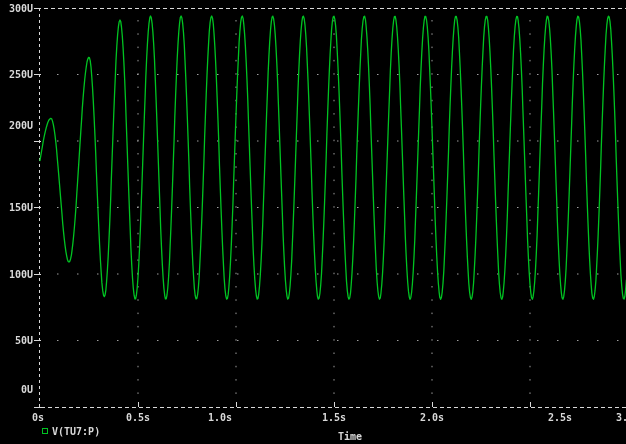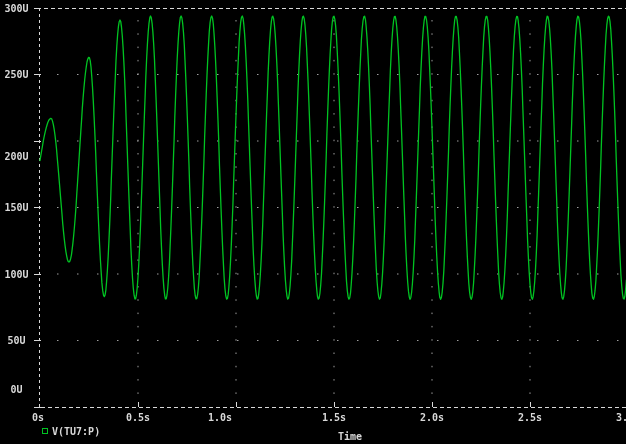--- a/index.html
+++ b/index.html
@@ -5,21 +5,21 @@
   html,body{margin:0;padding:0;}
   body{
     width:626px;height:444px;overflow:hidden;position:relative;
     background:var(--bg,#000);
     font-family:"DejaVu Sans Mono","Liberation Mono",monospace;
   }
   .lbl{
     position:absolute;color:var(--text,#d8d8d8);
     font-size:10px;font-weight:bold;line-height:11px;white-space:pre;
   }
-  .ylbl{left:0;width:33px;text-align:center;}
+  .ylbl{left:0;width:33px;text-align:right;}
   .xlbl{transform:translateX(-50%);}
   #plot-svg{position:absolute;left:0;top:0;}
   .vgrid,.hgrid{stroke:var(--grid,#9e9e9e);stroke-width:1;}
   .axisline{stroke:var(--axis,#d8d8d8);stroke-width:1;}
   .tick{stroke:var(--axis,#d8d8d8);stroke-width:1;}
   #trace{fill:none;stroke:var(--trace,#00c322);stroke-width:1.3;stroke-linejoin:round;stroke-linecap:round;}
   #legend{position:absolute;left:40px;top:424px;height:14px;}
   #legend-marker{
     position:absolute;left:2px;top:4px;width:4px;height:4px;
     border:1px solid var(--trace,#00c322);background:transparent;
@@ -57,32 +57,32 @@
     <line class="tick" x1="236.5" y1="402" x2="236.5" y2="407"></line>
     <line class="tick" x1="334.5" y1="402" x2="334.5" y2="407"></line>
     <line class="tick" x1="432.5" y1="402" x2="432.5" y2="407"></line>
     <line class="tick" x1="530.5" y1="402" x2="530.5" y2="407"></line>
   </g>
   <polyline id="trace" points="40.0,160.5 40.8,155.7 41.6,151.0 42.4,146.5 43.1,142.1 43.9,137.9 44.7,134.1 45.5,130.6 46.3,127.5 47.1,124.8 47.8,122.5 48.6,120.7 49.4,119.4 50.2,118.7 51.0,118.4 51.8,119.1 52.5,121.1 53.3,124.3 54.1,128.8 54.9,134.5 55.7,141.2 56.5,148.8 57.2,157.2 58.0,166.2 58.8,175.6 59.6,185.3 60.4,195.1 61.2,204.8 62.0,214.3 62.7,223.3 63.5,231.6 64.3,239.2 65.1,245.9 65.9,251.6 66.7,256.1 67.4,259.4 68.2,261.4 69.0,262.0 69.8,261.3 70.6,258.9 71.4,255.1 72.1,249.8 72.9,243.2 73.7,235.3 74.5,226.2 75.3,216.2 76.1,205.3 76.8,193.7 77.6,181.5 78.4,169.1 79.2,156.5 80.0,143.9 80.8,131.6 81.6,119.7 82.3,108.4 83.1,97.9 83.9,88.3 84.7,79.8 85.5,72.5 86.3,66.6 87.0,62.0 87.8,59.0 88.6,57.4 89.4,57.6 90.2,60.7 91.0,66.8 91.7,75.7 92.5,87.3 93.3,101.2 94.1,117.1 94.9,134.5 95.7,153.0 96.4,172.1 97.2,191.3 98.0,210.2 98.8,228.2 99.6,244.9 100.4,259.8 101.2,272.6 101.9,282.9 102.7,290.4 103.5,295.1 104.3,296.6 105.1,294.9 105.9,289.8 106.6,281.5 107.4,270.2 108.2,256.1 109.0,239.6 109.8,221.1 110.6,201.0 111.3,179.9 112.1,158.3 112.9,136.7 113.7,115.5 114.5,95.5 115.3,77.0 116.0,60.5 116.8,46.4 117.6,35.0 118.4,26.7 119.2,21.7 120.0,20.0 120.8,21.8 121.5,27.2 122.3,36.0 123.1,48.0 123.9,62.9 124.7,80.3 125.5,99.8 126.2,120.8 127.0,142.8 127.8,165.2 128.6,187.6 129.4,209.1 130.2,229.4 130.9,247.9 131.7,264.1 132.5,277.7 133.3,288.1 134.1,295.2 134.9,298.8 135.6,298.8 136.4,295.2 137.2,287.9 138.0,277.3 138.8,263.6 139.6,247.2 140.4,228.4 141.1,207.9 141.9,186.0 142.7,163.3 143.5,140.6 144.3,118.2 145.1,96.9 145.8,77.2 146.6,59.5 147.4,44.4 148.2,32.2 149.0,23.3 149.8,17.8 150.5,16.0 151.3,17.8 152.1,23.3 152.9,32.2 153.7,44.5 154.5,59.6 155.2,77.3 156.0,97.1 156.8,118.4 157.6,140.8 158.4,163.6 159.2,186.3 160.0,208.2 160.7,228.8 161.5,247.5 162.3,263.9 163.1,277.6 163.9,288.1 164.7,295.3 165.4,298.9 166.2,298.8 167.0,295.0 167.8,287.7 168.6,277.0 169.4,263.2 170.1,246.6 170.9,227.8 171.7,207.1 172.5,185.2 173.3,162.5 174.1,139.7 174.8,117.3 175.6,96.1 176.4,76.4 177.2,58.8 178.0,43.8 178.8,31.7 179.6,22.9 180.3,17.6 181.1,16.0 181.9,18.0 182.7,23.7 183.5,32.8 184.3,45.1 185.0,60.4 185.8,78.2 186.6,98.1 187.4,119.5 188.2,141.9 189.0,164.8 189.7,187.4 190.5,209.2 191.3,229.8 192.1,248.4 192.9,264.7 193.7,278.2 194.4,288.6 195.2,295.5 196.0,298.9 196.8,298.7 197.6,294.7 198.4,287.2 199.2,276.4 199.9,262.4 200.7,245.7 201.5,226.8 202.3,206.0 203.1,184.0 203.9,161.3 204.6,138.5 205.4,116.3 206.2,95.0 207.0,75.4 207.8,58.0 208.6,43.1 209.3,31.2 210.1,22.6 210.9,17.5 211.7,16.0 212.5,18.2 213.3,24.0 214.0,33.3 214.8,45.8 215.6,61.3 216.4,79.2 217.2,99.2 218.0,120.6 218.8,143.1 219.5,165.9 220.3,188.5 221.1,210.3 221.9,230.7 222.7,249.3 223.5,265.4 224.2,278.8 225.0,289.0 225.8,295.8 226.6,299.0 227.4,298.6 228.2,294.4 228.9,286.8 229.7,275.7 230.5,261.6 231.3,244.9 232.1,225.8 232.9,205.0 233.6,182.9 234.4,160.2 235.2,137.4 236.0,115.2 236.8,94.0 237.6,74.5 238.4,57.2 239.1,42.4 239.9,30.7 240.7,22.2 241.5,17.3 242.3,16.0 243.1,18.4 243.8,24.4 244.6,33.9 245.4,46.6 246.2,62.1 247.0,80.2 247.8,100.2 248.5,121.7 249.3,144.2 250.1,167.0 250.9,189.6 251.7,211.4 252.5,231.7 253.2,250.1 254.0,266.2 254.8,279.4 255.6,289.4 256.4,296.0 257.2,299.1 258.0,298.4 258.7,294.1 259.5,286.3 260.3,275.1 261.1,260.9 261.9,243.9 262.7,224.8 263.4,203.9 264.2,181.8 265.0,159.1 265.8,136.3 266.6,114.1 267.4,93.0 268.1,73.6 268.9,56.4 269.7,41.8 270.5,30.2 271.3,21.9 272.1,17.2 272.8,16.1 273.6,18.6 274.4,24.8 275.2,34.4 276.0,47.3 276.8,63.0 277.6,81.1 278.3,101.3 279.1,122.9 279.9,145.4 280.7,168.2 281.5,190.7 282.3,212.4 283.0,232.7 283.8,251.0 284.6,266.9 285.4,280.0 286.2,289.8 287.0,296.3 287.7,299.1 288.5,298.3 289.3,293.8 290.1,285.8 290.9,274.5 291.7,260.1 292.4,243.0 293.2,223.8 294.0,202.8 294.8,180.7 295.6,157.9 296.4,135.2 297.2,113.0 297.9,92.0 298.7,72.7 299.5,55.6 300.3,41.1 301.1,29.7 301.9,21.6 302.6,17.0 303.4,16.1 304.2,18.8 305.0,25.2 305.8,35.0 306.6,48.0 307.3,63.8 308.1,82.1 308.9,102.3 309.7,124.0 310.5,146.5 311.3,169.3 312.0,191.8 312.8,213.5 313.6,233.7 314.4,251.9 315.2,267.6 316.0,280.5 316.8,290.2 317.5,296.5 318.3,299.2 319.1,298.2 319.9,293.5 320.7,285.3 321.5,273.8 322.2,259.3 323.0,242.1 323.8,222.8 324.6,201.7 325.4,179.5 326.2,156.8 326.9,134.0 327.7,111.9 328.5,91.0 329.3,71.8 330.1,54.8 330.9,40.5 331.6,29.2 332.4,21.3 333.2,16.9 334.0,16.1 334.8,19.1 335.6,25.6 336.4,35.6 337.1,48.7 337.9,64.7 338.7,83.0 339.5,103.4 340.3,125.1 341.1,147.6 341.8,170.5 342.6,193.0 343.4,214.5 344.2,234.6 345.0,252.7 345.8,268.3 346.5,281.1 347.3,290.6 348.1,296.7 348.9,299.2 349.7,298.0 350.5,293.2 351.2,284.8 352.0,273.2 352.8,258.5 353.6,241.2 354.4,221.8 355.2,200.6 356.0,178.4 356.7,155.6 357.5,132.9 358.3,110.8 359.1,90.0 359.9,70.9 360.7,54.0 361.4,39.8 362.2,28.7 363.0,21.0 363.8,16.8 364.6,16.2 365.4,19.3 366.1,26.0 366.9,36.2 367.7,49.4 368.5,65.5 369.3,84.0 370.1,104.4 370.8,126.2 371.6,148.8 372.4,171.6 373.2,194.1 374.0,215.6 374.8,235.6 375.6,253.6 376.3,269.1 377.1,281.7 377.9,291.0 378.7,296.9 379.5,299.2 380.3,297.9 381.0,292.8 381.8,284.3 382.6,272.5 383.4,257.7 384.2,240.3 385.0,220.7 385.7,199.5 386.5,177.3 387.3,154.5 388.1,131.8 388.9,109.7 389.7,89.0 390.4,70.0 391.2,53.2 392.0,39.2 392.8,28.3 393.6,20.7 394.4,16.6 395.2,16.3 395.9,19.6 396.7,26.5 397.5,36.8 398.3,50.2 399.1,66.4 399.9,85.0 400.6,105.5 401.4,127.3 402.2,149.9 403.0,172.7 403.8,195.2 404.6,216.6 405.3,236.5 406.1,254.4 406.9,269.8 407.7,282.2 408.5,291.4 409.3,297.1 410.0,299.3 410.8,297.7 411.6,292.5 412.4,283.8 413.2,271.8 414.0,256.9 414.8,239.3 415.5,219.7 416.3,198.5 417.1,176.1 417.9,153.3 418.7,130.7 419.5,108.7 420.2,88.0 421.0,69.1 421.8,52.5 422.6,38.6 423.4,27.8 424.2,20.4 424.9,16.5 425.7,16.4 426.5,19.8 427.3,26.9 428.1,37.4 428.9,50.9 429.6,67.3 430.4,86.0 431.2,106.5 432.0,128.4 432.8,151.1 433.6,173.9 434.4,196.3 435.1,217.6 435.9,237.5 436.7,255.2 437.5,270.4 438.3,282.7 439.1,291.8 439.8,297.3 440.6,299.3 441.4,297.5 442.2,292.1 443.0,283.3 443.8,271.1 444.5,256.1 445.3,238.4 446.1,218.7 446.9,197.4 447.7,175.0 448.5,152.2 449.2,129.5 450.0,107.6 450.8,87.0 451.6,68.2 452.4,51.7 453.2,38.0 454.0,27.3 454.7,20.1 455.5,16.4 456.3,16.4 457.1,20.1 457.9,27.3 458.7,38.0 459.4,51.7 460.2,68.2 461.0,87.0 461.8,107.6 462.6,129.5 463.4,152.2 464.1,175.0 464.9,197.4 465.7,218.7 466.5,238.4 467.3,256.1 468.1,271.1 468.8,283.3 469.6,292.1 470.4,297.5 471.2,299.3 472.0,297.3 472.8,291.8 473.6,282.7 474.3,270.4 475.1,255.2 475.9,237.5 476.7,217.6 477.5,196.3 478.3,173.9 479.0,151.1 479.8,128.4 480.6,106.5 481.4,86.0 482.2,67.3 483.0,50.9 483.7,37.4 484.5,26.9 485.3,19.8 486.1,16.4 486.9,16.5 487.7,20.4 488.4,27.8 489.2,38.6 490.0,52.5 490.8,69.1 491.6,88.0 492.4,108.7 493.2,130.7 493.9,153.3 494.7,176.1 495.5,198.5 496.3,219.7 497.1,239.3 497.9,256.9 498.6,271.8 499.4,283.8 500.2,292.5 501.0,297.7 501.8,299.3 502.6,297.1 503.3,291.4 504.1,282.2 504.9,269.8 505.7,254.4 506.5,236.5 507.3,216.6 508.0,195.2 508.8,172.7 509.6,149.9 510.4,127.3 511.2,105.5 512.0,85.0 512.8,66.4 513.5,50.2 514.3,36.8 515.1,26.5 515.9,19.6 516.7,16.3 517.5,16.6 518.2,20.7 519.0,28.3 519.8,39.2 520.6,53.2 521.4,70.0 522.2,89.0 522.9,109.7 523.7,131.8 524.5,154.5 525.3,177.3 526.1,199.5 526.9,220.7 527.6,240.3 528.4,257.7 529.2,272.5 530.0,284.3 530.8,292.8 531.6,297.9 532.4,299.2 533.1,296.9 533.9,291.0 534.7,281.7 535.5,269.1 536.3,253.6 537.1,235.6 537.8,215.6 538.6,194.1 539.4,171.6 540.2,148.8 541.0,126.2 541.8,104.4 542.5,84.0 543.3,65.5 544.1,49.4 544.9,36.2 545.7,26.0 546.5,19.3 547.2,16.2 548.0,16.8 548.8,21.0 549.6,28.7 550.4,39.8 551.2,54.0 552.0,70.9 552.7,90.0 553.5,110.8 554.3,132.9 555.1,155.6 555.9,178.4 556.7,200.6 557.4,221.8 558.2,241.2 559.0,258.5 559.8,273.2 560.6,284.8 561.4,293.2 562.1,298.0 562.9,299.2 563.7,296.7 564.5,290.6 565.3,281.1 566.1,268.3 566.8,252.7 567.6,234.6 568.4,214.5 569.2,193.0 570.0,170.5 570.8,147.6 571.6,125.1 572.3,103.4 573.1,83.0 573.9,64.7 574.7,48.7 575.5,35.6 576.3,25.6 577.0,19.1 577.8,16.1 578.6,16.9 579.4,21.3 580.2,29.2 581.0,40.5 581.7,54.8 582.5,71.8 583.3,91.0 584.1,111.9 584.9,134.0 585.7,156.8 586.4,179.5 587.2,201.7 588.0,222.8 588.8,242.1 589.6,259.3 590.4,273.8 591.2,285.3 591.9,293.5 592.7,298.2 593.5,299.2 594.3,296.5 595.1,290.2 595.9,280.5 596.6,267.6 597.4,251.9 598.2,233.7 599.0,213.5 599.8,191.8 600.6,169.3 601.3,146.5 602.1,124.0 602.9,102.3 603.7,82.1 604.5,63.8 605.3,48.0 606.0,35.0 606.8,25.2 607.6,18.8 608.4,16.1 609.2,17.0 610.0,21.6 610.8,29.7 611.5,41.1 612.3,55.6 613.1,72.7 613.9,92.0 614.7,113.0 615.5,135.2 616.2,157.9 617.0,180.7 617.8,202.8 618.6,223.8 619.4,243.0 620.2,260.1 620.9,274.5 621.7,285.8 622.5,293.8 623.3,298.3 624.1,299.1 624.9,296.3 625.6,289.8 626.4,280.0 "></polyline>
 </svg>
 
 <div class="lbl ylbl" style="top:3px">300U</div>
 <div class="lbl ylbl" style="top:69px">250U</div>
-<div class="lbl ylbl" style="top:151px">200U</div>
+<div class="lbl ylbl" style="top:120px">200U</div>
 <div class="lbl ylbl" style="top:202px">150U</div>
 <div class="lbl ylbl" style="top:269px">100U</div>
 <div class="lbl ylbl" style="top:335px">50U</div>
 <div class="lbl ylbl" style="top:384px">0U</div>
 
 <div class="lbl xlbl" style="left:38px;top:412px">0s</div>
 <div class="lbl xlbl" style="left:138px;top:412px">0.5s</div>
 <div class="lbl xlbl" style="left:220px;top:412px">1.0s</div>
 <div class="lbl xlbl" style="left:334px;top:412px">1.5s</div>
 <div class="lbl xlbl" style="left:432px;top:412px">2.0s</div>
-<div class="lbl xlbl" style="left:530px;top:412px">2.5s</div>
+<div class="lbl xlbl" style="left:560px;top:412px">2.5s</div>
 <div class="lbl xlbl" style="left:628px;top:412px">3.0s</div>
 
 <div class="lbl xlbl" style="left:350px;top:431px">Time</div>
 
 <div id="legend">
   <span id="legend-marker"></span>
   <span id="legend-label" class="lbl">V(TU7:P)</span>
 </div>
 
 </body></html>

